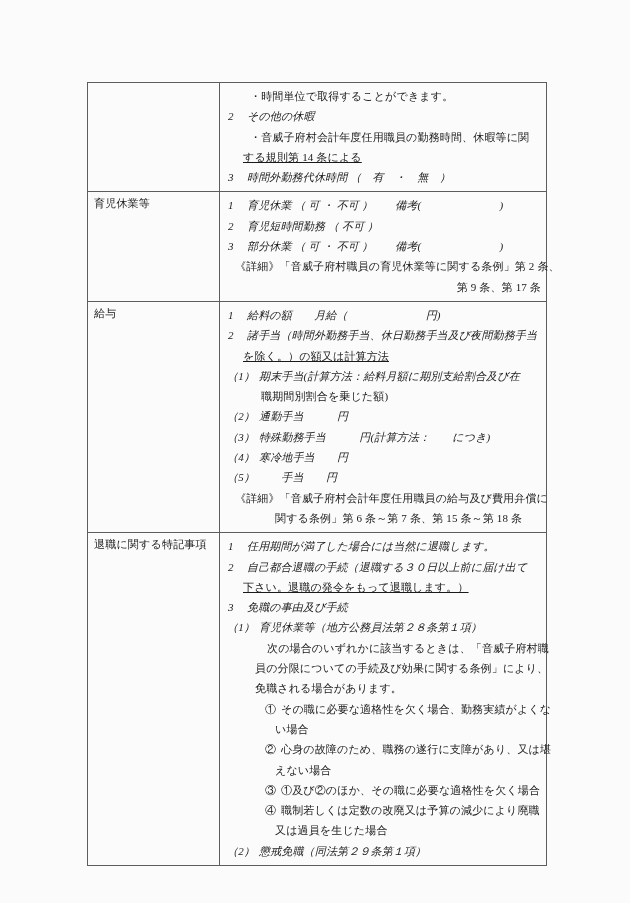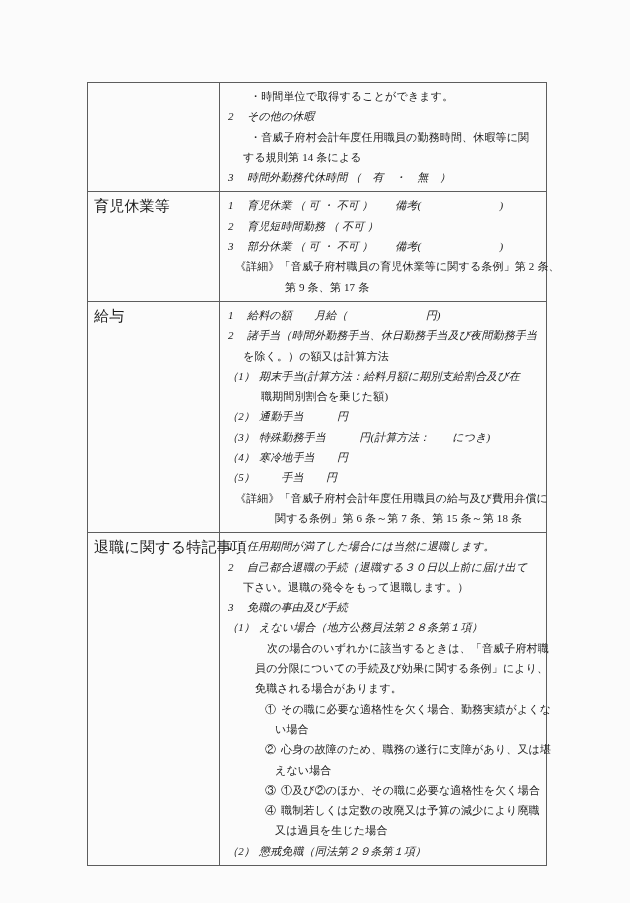--- a/index.html
+++ b/index.html
@@ -35,21 +35,21 @@
     padding: 0;
   }
   .col-label {
     width: 131px;
   }
   .col-body {
     width: 326px;
   }
   .label-cell {
     padding: 4px 4px 4px 6px;
-    font-size: 15px;
+    font-size: 11px;
     line-height: 1.45;
     letter-spacing: 0.2px;
     white-space: nowrap;
   }
   .body-cell {
     padding: 3px 5px 4px 5px;
   }
   .line {
     font-size: 11px;
     line-height: 20.3px;
@@ -72,27 +72,27 @@
     box-sizing: border-box;
   }
   .circ {
     display: inline-block;
     width: 26px;
     padding-left: 10px;
     box-sizing: border-box;
   }
   .ind-0  { padding-left: 0px; font-style: italic; }
   .ind-1  { padding-left: 25px; }
-  .ind-2  { padding-left: 18px; }
+  .ind-2  { padding-left: 18px; text-decoration: underline; }
   .ind-3  { padding-left: 36px; }
   .ind-4  { padding-left: 50px; }
   .ind-6  { padding-left: 10px; }
   .ind-7  { padding-left: 42px; text-align: right; }
   .ind-8  { padding-left: 30px; }
-  .center-ish { padding-left: 60px; }
+  .center-ish { padding-left: 60px; text-align: right; }
 </style>
 </head>
 <body>
 
 <div class="page">
   <table class="doc-table">
     <tbody>
         <tr>
           <td class="col-label">
             <div class="label-cell"></div>
@@ -144,21 +144,21 @@
         <tr>
           <td class="col-label">
             <div class="label-cell">退職に関する特記事項</div>
           </td>
           <td class="col-body">
             <div class="body-cell">
               <span class="line ind-0"><span class="num">1</span><span>任用期間が満了した場合には当然に退職します。</span></span>
               <span class="line ind-0"><span class="num">2</span><span>自己都合退職の手続（退職する３０日以上前に届け出て</span></span>
               <span class="line ind-2"><span>下さい。退職の発令をもって退職します。）</span></span>
               <span class="line ind-0"><span class="num">3</span><span>免職の事由及び手続</span></span>
-              <span class="line ind-0"><span class="paren">（1）</span><span>えない場合（地方公務員法第２８条第１項）</span></span>
+              <span class="line ind-0"><span class="paren">（1）</span><span>育児休業等（地方公務員法第２８条第１項）</span></span>
               <span class="line ind-7"><span>次の場合のいずれかに該当するときは、「音威子府村職</span></span>
               <span class="line ind-8"><span>員の分限についての手続及び効果に関する条例」により、</span></span>
               <span class="line ind-8"><span>免職される場合があります。</span></span>
               <span class="line ind-8"><span class="circ">①</span><span>その職に必要な適格性を欠く場合、勤務実績がよくな</span></span>
               <span class="line ind-4"><span>い場合</span></span>
               <span class="line ind-8"><span class="circ">②</span><span>心身の故障のため、職務の遂行に支障があり、又は堪</span></span>
               <span class="line ind-4"><span>えない場合</span></span>
               <span class="line ind-8"><span class="circ">③</span><span>①及び②のほか、その職に必要な適格性を欠く場合</span></span>
               <span class="line ind-8"><span class="circ">④</span><span>職制若しくは定数の改廃又は予算の減少により廃職</span></span>
               <span class="line ind-4"><span>又は過員を生じた場合</span></span>

